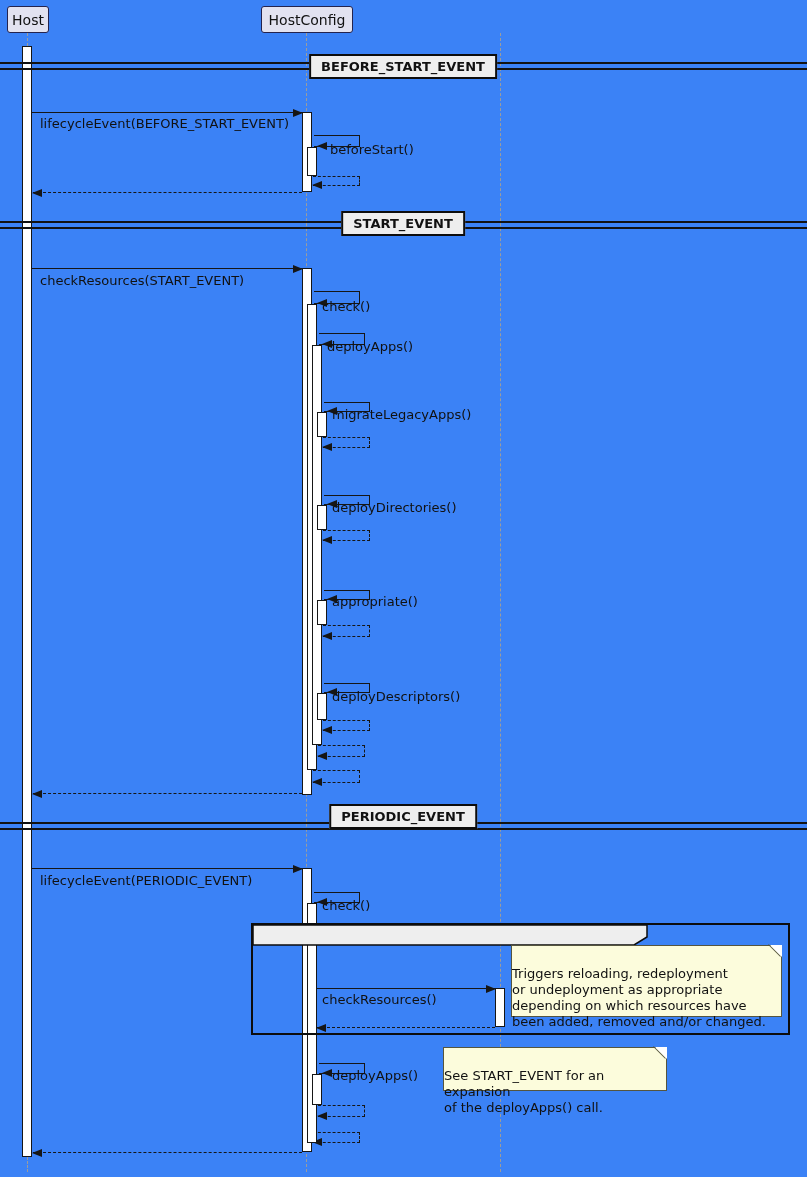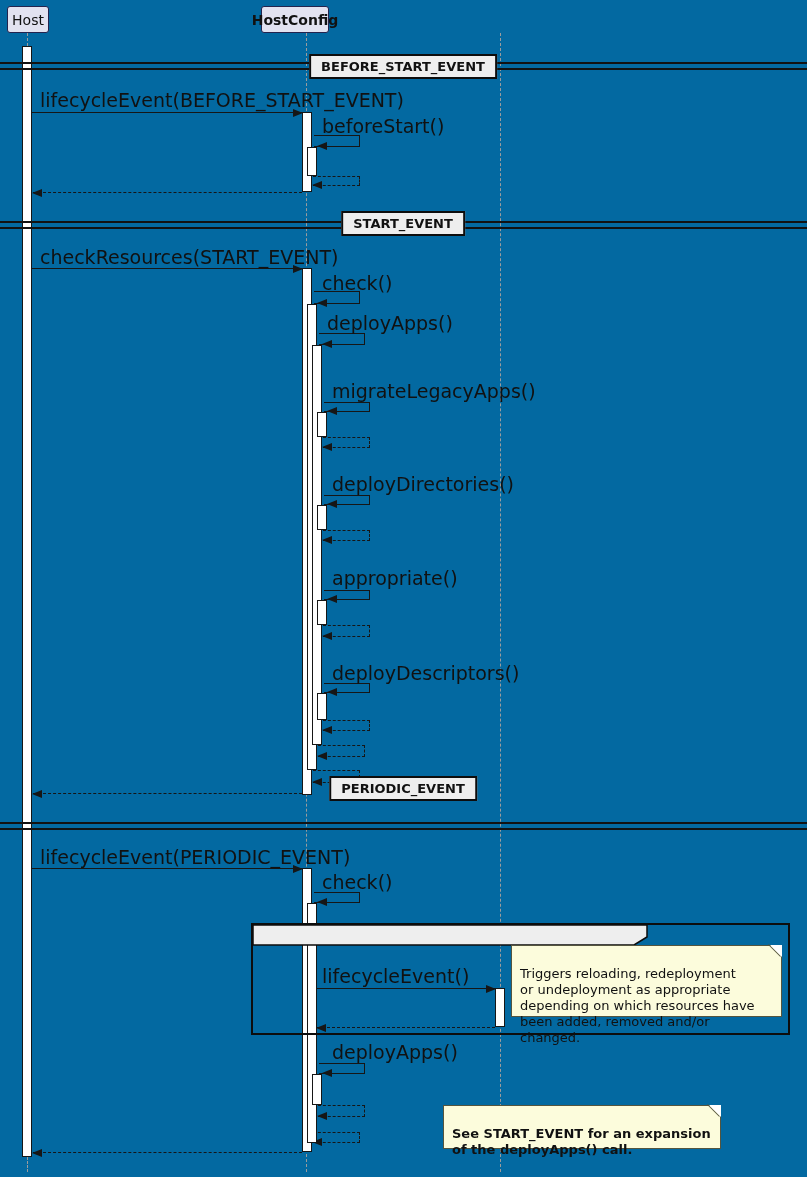--- a/index.html
+++ b/index.html
@@ -7,21 +7,21 @@
     --lifeline:#9C9C9C;
     --pfill:#E2E2F0;
     --pborder:#23234E;
     --nfill:#FCFCDC;
     --nborder:#55553E;
     --gfill:#EEEEEE;
     --txt:#111111;
   }
   html,body{margin:0;padding:0;}
   body{font-family:"DejaVu Sans","Liberation Sans",sans-serif;background:#fff;}
-  #diagram{position:relative;width:807px;height:1177px;background:#0369a1;overflow:hidden;}
+  #diagram{position:relative;width:807px;height:1177px;background:#3b82f6;overflow:hidden;}
 
   .participant{position:absolute;box-sizing:border-box;height:27px;background:var(--pfill);
     border:1px solid var(--pborder);border-radius:3px;color:var(--txt);font-size:14px;
     display:flex;align-items:center;justify-content:center;z-index:5;}
   .lifeline{position:absolute;width:0;border-left:1px dashed var(--lifeline);z-index:1;}
 
   .bar{position:absolute;box-sizing:border-box;width:10px;background:#fff;
     border:1px solid var(--line);z-index:3;}
 
   .arrow{position:absolute;height:0;border-top:1px solid var(--line);z-index:2;}
@@ -32,64 +32,64 @@
   .head-l{position:absolute;left:-1px;top:-4px;width:0;height:0;
     border-top:4px solid transparent;border-bottom:4px solid transparent;
     border-right:10px solid var(--line);}
 
   .loop{position:absolute;box-sizing:border-box;width:46px;z-index:2;
     border:1px solid var(--line);border-left:none;}
   .loop.dashed{border-style:dashed;border-left:none;width:47px;}
   .loop .head-l{top:auto;bottom:-4px;left:3px;}
   .loop.dashed .head-l{left:-1px;}
 
-  .mlabel{position:absolute;font-size:19px;line-height:14px;color:var(--txt);
-    white-space:nowrap;z-index:4;}
+  .mlabel{position:absolute;font-size:13px;line-height:14px;color:var(--txt);
+    white-space:nowrap;z-index:4;margin-top:24px;}
 
   .divline{position:absolute;left:0;width:807px;height:2px;background:#121212;z-index:4;}
   .divbox{position:absolute;left:403px;transform:translateX(-50%);box-sizing:border-box;
     background:var(--gfill);border:2px solid #0d0d0d;color:var(--txt);
     font-size:13px;font-weight:bold;padding:3px 10px;white-space:nowrap;z-index:5;}
 
   .frame{position:absolute;box-sizing:border-box;border:2px solid #0d0d0d;
     background:transparent;z-index:4;}
   .frame-header{position:absolute;left:0;top:0;z-index:5;}
   .frame-title{position:absolute;left:11px;top:3px;font-size:13px;font-weight:bold;
     color:var(--txt);white-space:nowrap;z-index:6;}
 
   .note{position:absolute;box-sizing:border-box;background:var(--nfill);
     border:1px solid var(--nborder);font-size:13px;line-height:16px;color:var(--txt);
-    padding:4px 8px;white-space:pre-line;z-index:5;}
+    padding:4px 0;white-space:pre-line;z-index:5;}
   .fold{position:absolute;top:-1px;right:-1px;width:0;height:0;
     border-left:12px solid transparent;border-top:12px solid #ffffff;z-index:6;}
   .fold-edge{position:absolute;top:4px;right:-2px;width:17px;height:0;
     border-top:1px solid var(--nborder);transform:rotate(45deg);z-index:7;}
 </style>
 </head>
 <body>
 
 <div id="diagram">
 
   <div class="lifeline" style="left:27px;top:33px;height:13px;"></div>
   <div class="lifeline" style="left:27px;top:1157px;height:15px;"></div>
   <div class="lifeline" style="left:306px;top:33px;height:1139px;"></div>
   <div class="lifeline" style="left:500px;top:33px;height:1139px;"></div>
 
   <div class="participant" style="left:7px;top:6px;width:42px;">Host</div>
-  <div class="participant" style="left:261px;top:6px;width:68px;font-weight:bold;">HostConfig</div>
+  <div class="participant" style="left:261px;top:6px;width:92px;">HostConfig</div>
 
   <div class="divline" style="top:62px;"></div>
   <div class="divline" style="top:68px;"></div>
 
   <div class="mlabel" style="left:40px;top:93px;">lifecycleEvent(BEFORE_START_EVENT)</div>
   <div class="arrow" style="left:32px;top:112px;width:270px;">
       <span class="head-r"></span>
     </div>
 
-  <div class="mlabel" style="left:322px;top:119px;">beforeStart()</div>
+  <div class="mlabel" style="left:330px;top:119px;">beforeStart()</div>
   <div class="loop" style="left:314px;top:135px;height:12px;">
       <span class="head-l"></span>
     </div>
   <div class="loop dashed" style="left:313px;top:176px;height:10px;">
       <span class="head-l"></span>
     </div>
 
   <div class="arrow dashed" style="left:33px;top:192px;width:269px;">
       <span class="head-l"></span>
     </div>
@@ -161,21 +161,21 @@
   <div class="mlabel" style="left:40px;top:850px;">lifecycleEvent(PERIODIC_EVENT)</div>
   <div class="arrow" style="left:32px;top:868px;width:270px;">
       <span class="head-r"></span>
     </div>
 
   <div class="mlabel" style="left:322px;top:875px;">check()</div>
   <div class="loop" style="left:314px;top:892px;height:11px;">
       <span class="head-l"></span>
     </div>
 
-  <div class="mlabel" style="left:322px;top:969px;">lifecycleEvent()</div>
+  <div class="mlabel" style="left:322px;top:969px;">checkResources()</div>
   <div class="arrow" style="left:317px;top:988px;width:178px;">
       <span class="head-r"></span>
     </div>
   <div class="arrow dashed" style="left:317px;top:1027px;width:178px;">
       <span class="head-l"></span>
     </div>
 
   <div class="mlabel" style="left:332px;top:1045px;">deployApps()</div>
   <div class="loop" style="left:319px;top:1063px;height:11px;">
       <span class="head-l"></span>
@@ -201,36 +201,36 @@
   <div class="bar" style="left:317px;top:505px;height:25px;"></div>
   <div class="bar" style="left:317px;top:600px;height:25px;"></div>
   <div class="bar" style="left:317px;top:693px;height:27px;"></div>
   <div class="bar" style="left:302px;top:868px;height:284px;"></div>
   <div class="bar" style="left:307px;top:903px;height:240px;"></div>
   <div class="bar" style="left:312px;top:1074px;height:31px;"></div>
   <div class="bar" style="left:495px;top:988px;height:39px;"></div>
 
   <div class="divbox" style="top:54px;">BEFORE_START_EVENT</div>
   <div class="divbox" style="top:211px;">START_EVENT</div>
-  <div class="divbox" style="top:776px;">PERIODIC_EVENT</div>
+  <div class="divbox" style="top:804px;">PERIODIC_EVENT</div>
 
   <div class="frame" style="left:251px;top:923px;width:539px;height:112px;">
     <svg class="frame-header" width="395" height="21">
       <polygon points="0,0 394,0 394,12 381,20 0,20" fill="#EEEEEE" stroke="#0d0d0d" stroke-width="1.5"></polygon>
     </svg>
   </div>
 
   <div class="note" style="left:511px;top:945px;width:271px;height:72px;">
     <span>Triggers reloading, redeployment
 or undeployment as appropriate
 depending on which resources have
 been added, removed and/or changed.</span>
     <span class="fold"></span>
     <span class="fold-edge"></span>
   </div>
-  <div class="note" style="left:443px;top:1105px;width:278px;height:44px;font-weight:bold;">
+  <div class="note" style="left:443px;top:1047px;width:224px;height:44px;">
     <span>See START_EVENT for an expansion
 of the deployApps() call.</span>
     <span class="fold"></span>
     <span class="fold-edge"></span>
   </div>
 
 </div>
 
 </body></html>

